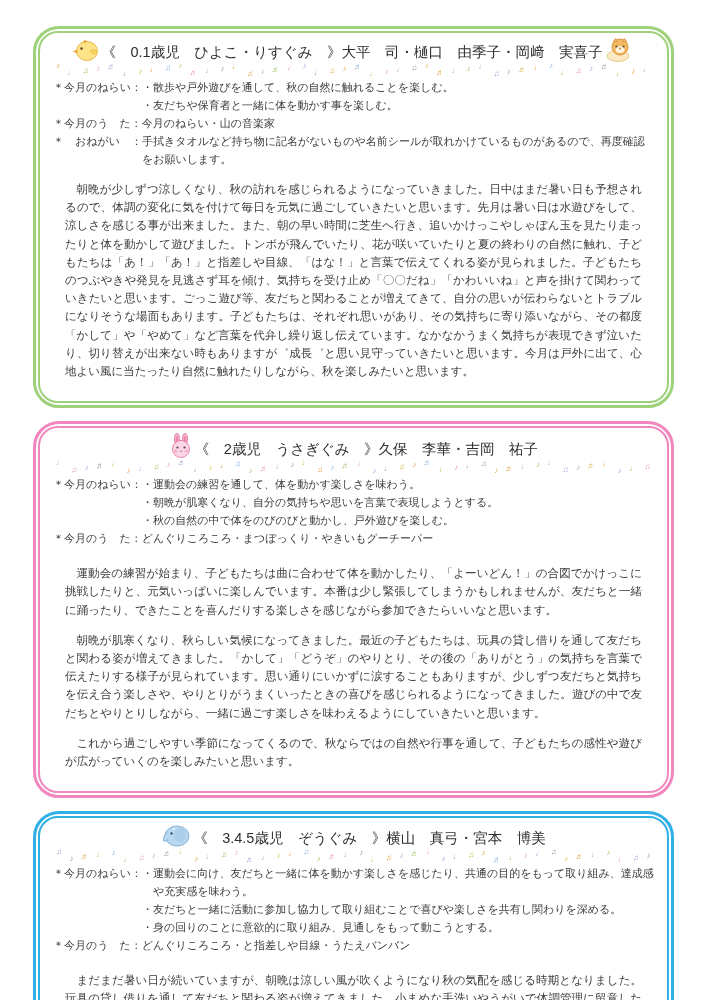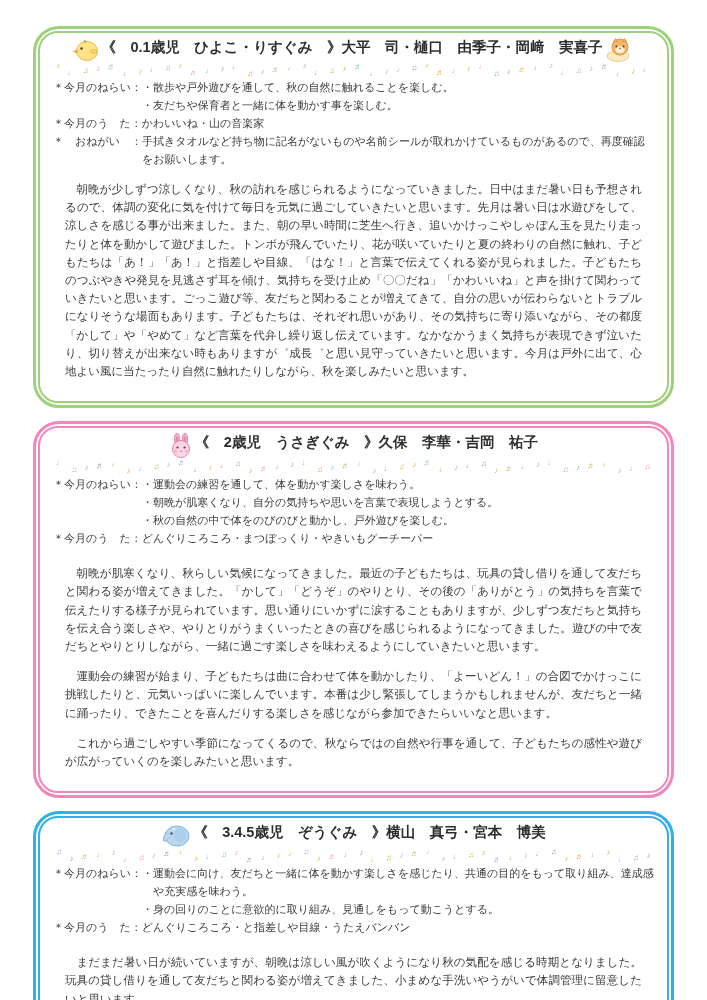--- a/index.html
+++ b/index.html
@@ -16,22 +16,22 @@
     border-radius:26px;
     padding:2px;
     background:#fff;
   }
   .inner{
     border:2px solid var(--c);
     border-radius:20px;
     padding:3px 13px 9px 13px;
   }
   .hdr{
-    display:flex;justify-content:center;align-items:flex-start;gap:2px;
-    font-weight:bold;font-size:14.5px;color:#2e2e2e;
+    display:flex;justify-content:center;align-items:flex-end;gap:2px;
+    font-weight:normal;font-size:14.5px;color:#2e2e2e;
     padding-top:2px;white-space:nowrap;
   }
   .hdr .icon{display:inline-flex;align-items:center;}
   .notes{
     display:flex;justify-content:space-between;align-items:center;
     height:15px;overflow:hidden;padding:0 3px;margin-bottom:1px;
     line-height:15px;user-select:none;
   }
   .rows{font-size:11px;line-height:18px;}
   .row{display:flex;align-items:flex-start;}
@@ -125,21 +125,21 @@
           <div class="row">
             <div class="row-label">＊今月のねらい：</div>
             <div class="row-items">
               <div class="bullet">・散歩や戸外遊びを通して、秋の自然に触れることを楽しむ。</div>
               <div class="bullet">・友だちや保育者と一緒に体を動かす事を楽しむ。</div>
             </div>
           </div>
           <div class="row">
             <div class="row-label">＊今月のう　た：</div>
             <div class="row-items">
-              <div class="plain">かわいいね・山の音楽家</div>
+              <div class="plain">今月のねらい・山の音楽家</div>
             </div>
           </div>
           <div class="row">
             <div class="row-label">＊　おねがい　：</div>
             <div class="row-items">
               <div class="plain">手拭きタオルなど持ち物に記名がないものや名前シールが取れかけているものがあるので、再度確認をお願いします。</div>
             </div>
           </div>
         </div>
       <div class="paras">
@@ -223,22 +223,22 @@
             </div>
           </div>
           <div class="row">
             <div class="row-label">＊今月のう　た：</div>
             <div class="row-items">
               <div class="plain">どんぐりころころ・まつぼっくり・やきいもグーチーパー</div>
             </div>
           </div>
         </div>
       <div class="paras">
+          <p>運動会の練習が始まり、子どもたちは曲に合わせて体を動かしたり、「よーいどん！」の合図でかけっこに挑戦したりと、元気いっぱいに楽しんでいます。本番は少し緊張してしまうかもしれませんが、友だちと一緒に踊ったり、できたことを喜んだりする楽しさを感じながら参加できたらいいなと思います。</p>
           <p>朝晩が肌寒くなり、秋らしい気候になってきました。最近の子どもたちは、玩具の貸し借りを通して友だちと関わる姿が増えてきました。「かして」「どうぞ」のやりとり、その後の「ありがとう」の気持ちを言葉で伝えたりする様子が見られています。思い通りにいかずに涙することもありますが、少しずつ友だちと気持ちを伝え合う楽しさや、やりとりがうまくいったときの喜びを感じられるようになってきました。遊びの中で友だちとやりとりしながら、一緒に過ごす楽しさを味わえるようにしていきたいと思います。</p>
-          <p>運動会の練習が始まり、子どもたちは曲に合わせて体を動かしたり、「よーいどん！」の合図でかけっこに挑戦したりと、元気いっぱいに楽しんでいます。本番は少し緊張してしまうかもしれませんが、友だちと一緒に踊ったり、できたことを喜んだりする楽しさを感じながら参加できたらいいなと思います。</p>
           <p>これから過ごしやすい季節になってくるので、秋ならではの自然や行事を通して、子どもたちの感性や遊びが広がっていくのを楽しみたいと思います。</p>
         </div>
     </div>
   </section>
 
   <section class="box" id="sec2" style="--c: #2fb0e6;">
     <div class="inner">
       <div class="hdr">
         <span class="icon">
           <svg width="30" height="25" viewBox="0 0 30 25">
@@ -295,20 +295,21 @@
           <span style="color: rgb(164, 199, 104); font-size: 8px; position: relative; top: -3px;">♪</span>
           <span style="color: rgb(229, 156, 182); font-size: 8px; position: relative; top: 4px;">♩</span>
           <span style="color: rgb(169, 162, 214); font-size: 8px; position: relative; top: 2px;">♫</span>
           <span style="color: rgb(154, 160, 166); font-size: 8px; position: relative; top: 0px;">♪</span>
         </div>
       <div class="rows">
           <div class="row">
             <div class="row-label">＊今月のねらい：</div>
             <div class="row-items">
               <div class="bullet">・運動会に向け、友だちと一緒に体を動かす楽しさを感じたり、共通の目的をもって取り組み、達成感や充実感を味わう。</div>
+              <div class="bullet">・友だちと一緒に活動に参加し協力して取り組むことで喜びや楽しさを共有し関わりを深める。</div>
               <div class="bullet">・身の回りのことに意欲的に取り組み、見通しをもって動こうとする。</div>
             </div>
           </div>
           <div class="row">
             <div class="row-label">＊今月のう　た：</div>
             <div class="row-items">
               <div class="plain">どんぐりころころ・と指差しや目線・うたえバンバン</div>
             </div>
           </div>
         </div>

